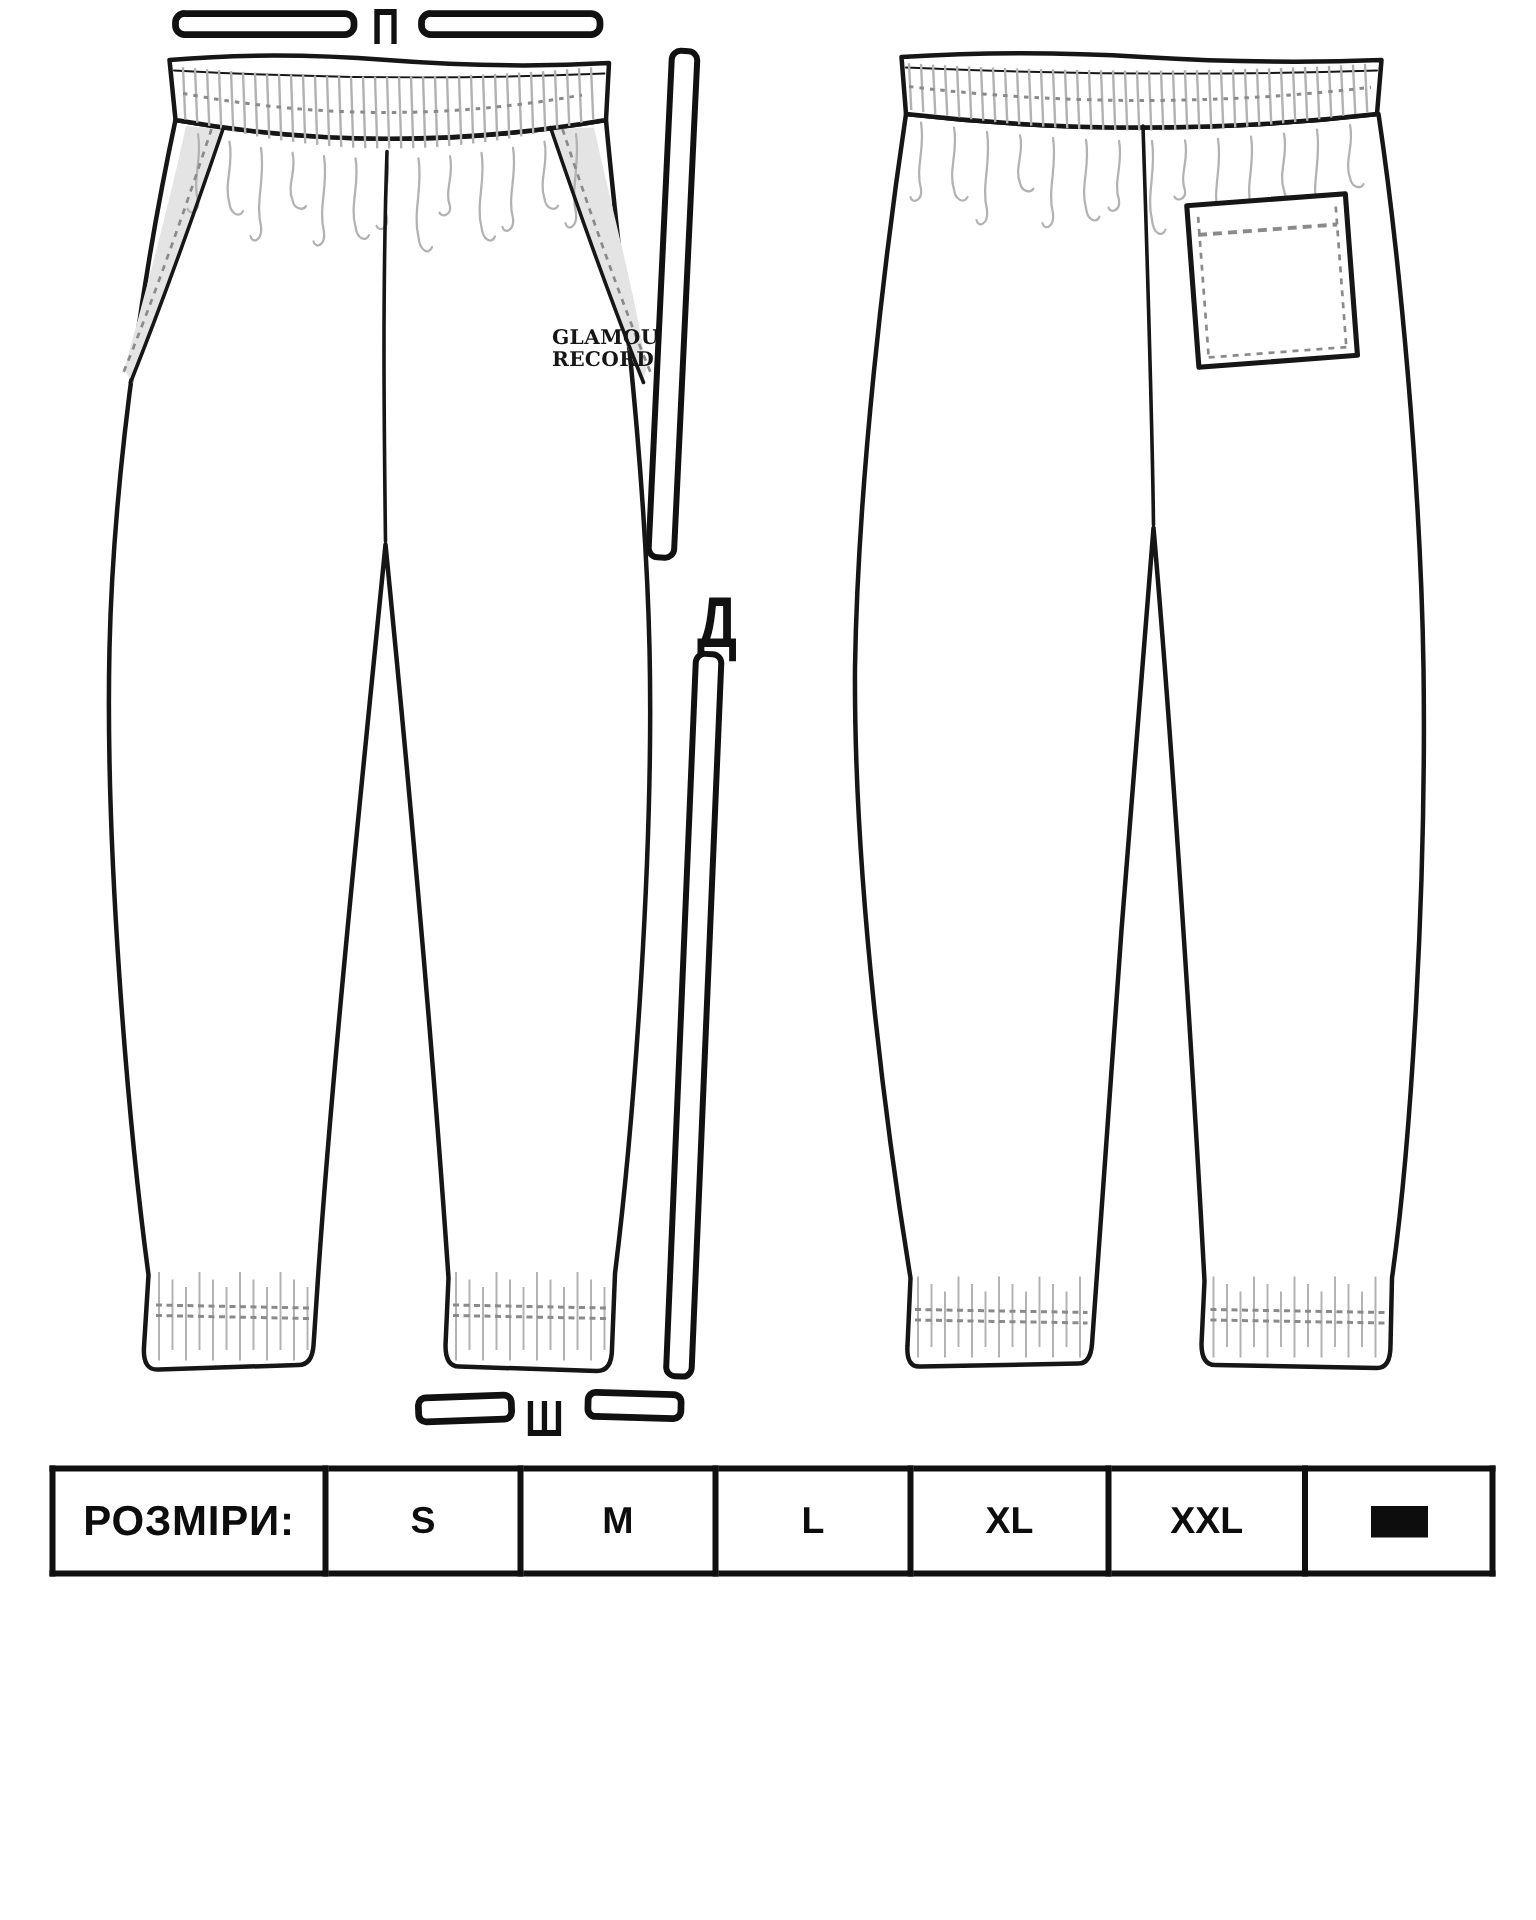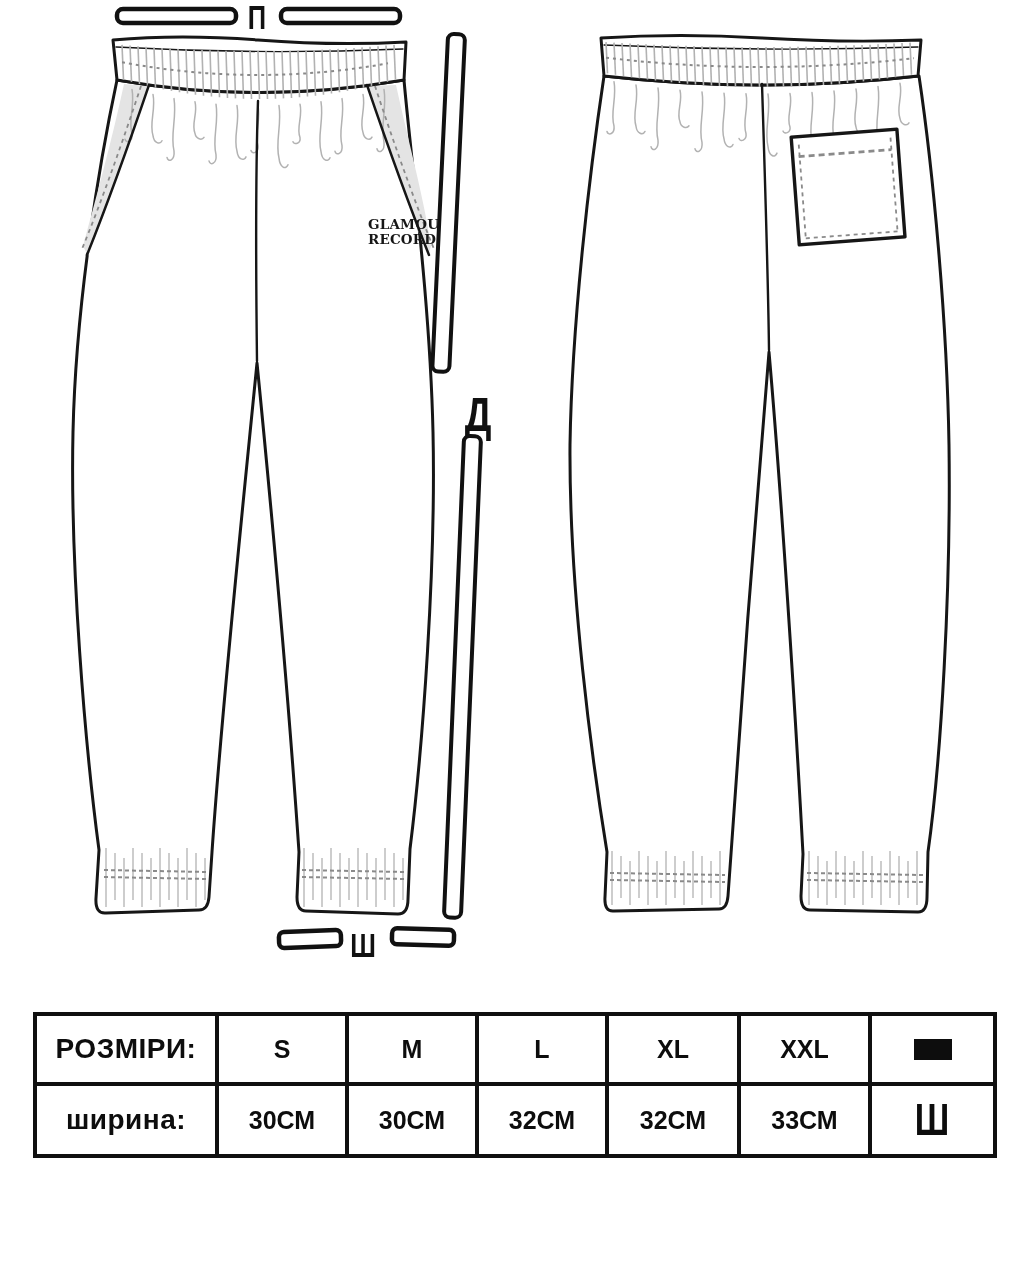--- a/index.html
+++ b/index.html
@@ -14,21 +14,20 @@
   .stitch{fill:none;stroke:#8a8a8a;stroke-width:1.8;stroke-dasharray:4,4;}
   .shade{fill:#e4e4e4;stroke:none;}
   .bar{fill:#ffffff;stroke:#111111;stroke-width:4.5;}
   .mk{font-family:"Liberation Sans",sans-serif;font-weight:bold;font-size:34px;text-anchor:middle;fill:#111111;}
   .mk-lg{font-size:48px;}
   .logo{font-family:"DejaVu Serif",serif;font-weight:bold;font-size:13.5px;fill:#161616;letter-spacing:0.2px;}
   
   table.size-table{
     position:absolute;left:33px;top:977px;border-collapse:collapse;table-layout:fixed;
     font-family:"Liberation Sans",sans-serif;
-    margin-top:35px;
   }
   table.size-table td{
     border:4px solid #101010;background:#ffffff;text-align:center;vertical-align:middle;
     font-weight:bold;color:#0d0d0d;padding:0;
   }
   .c0{width:182px}.c1{width:130px}.c2{width:130px}.c3{width:130px}.c4{width:132px}.c5{width:131px}.c6{width:125px}
   tr.r0{height:70px}tr.r1{height:71px}tr.r2{height:72px}tr.r3{height:72px}
   .lbl{font-size:28px;letter-spacing:0.5px;}
   .val{font-size:25px;}
   .merged{font-size:31px;letter-spacing:1px;}
@@ -300,23 +299,14 @@
     <td class="lbl">РОЗМІРИ:</td>
     <td class="val">S</td>
     <td class="val">M</td>
     <td class="val">L</td>
     <td class="val">XL</td>
     <td class="val">XXL</td>
     <td class="mcell">
           <div class="size-marker-rect"></div>
         </td>
   </tr>
-  <tr class="r2">
-    <td class="lbl">ширина:</td>
-    <td class="val">30СМ</td>
-    <td class="val">30СМ</td>
-    <td class="val">32СМ</td>
-    <td class="val">32СМ</td>
-    <td class="val">33СМ</td>
-    <td class="mcell"><span>Ш</span></td>
-  </tr>
 </tbody>
   </table>
 
 </body></html>

